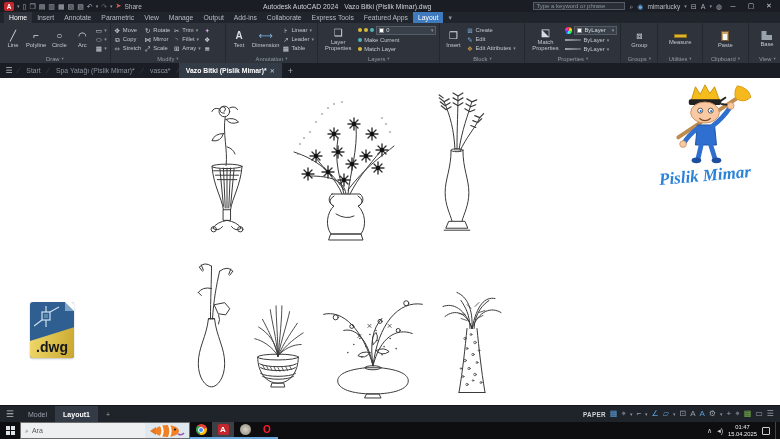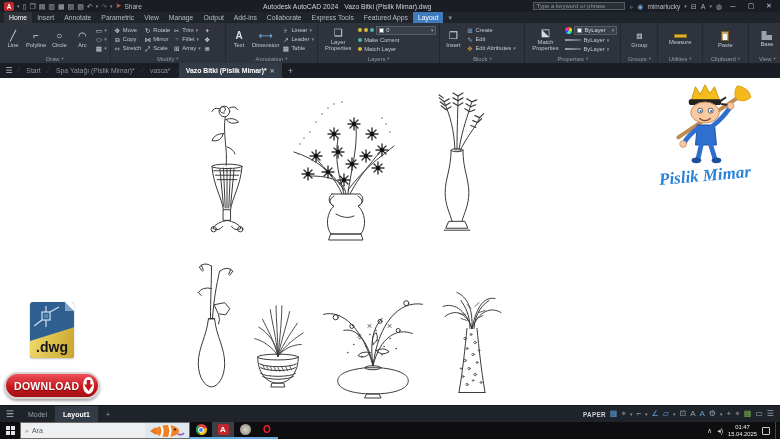--- a/index.html
+++ b/index.html
@@ -680,28 +680,20 @@
       <svg width="26" height="22" viewBox="0 0 26 22" style="position:absolute;left:4px;top:4px;">
         <rect x="8" y="6" width="8" height="8" fill="none" stroke="#cfe0ee" stroke-width="1.2"></rect>
         <path d="M0 20 L8 14 M16 6 L25 1 M12 14 V21 M12 0 V6" stroke="#cfe0ee" stroke-width="1.2"></path>
         <rect x="10" y="8" width="4" height="4" fill="#5c87ad"></rect>
       </svg>
       <div class="dwg-yellow"></div>
       <div class="dwg-fold"></div>
       <div class="dwg-label">.dwg</div>
     </div>
 
-    <div class="download-btn">
-      <span class="download-text">DOWNLOAD</span>
-      <span class="download-circle">
-        <svg width="9" height="11" viewBox="0 0 10 12">
-          <path d="M3 0 h4 v5 h3 l-5 7 -5 -7 h3 z" fill="#c3161c"></path>
-        </svg>
-      </span>
-    </div>
   </div>
 
   <div class="statusbar">
     <span class="sb-menu">☰</span>
     <span class="sbtab">Model</span>
     <span class="sbtab active">Layout1</span>
     <span class="sbtab">+</span>
 
     <div class="sb-right">
       <span class="paper">PAPER</span>

